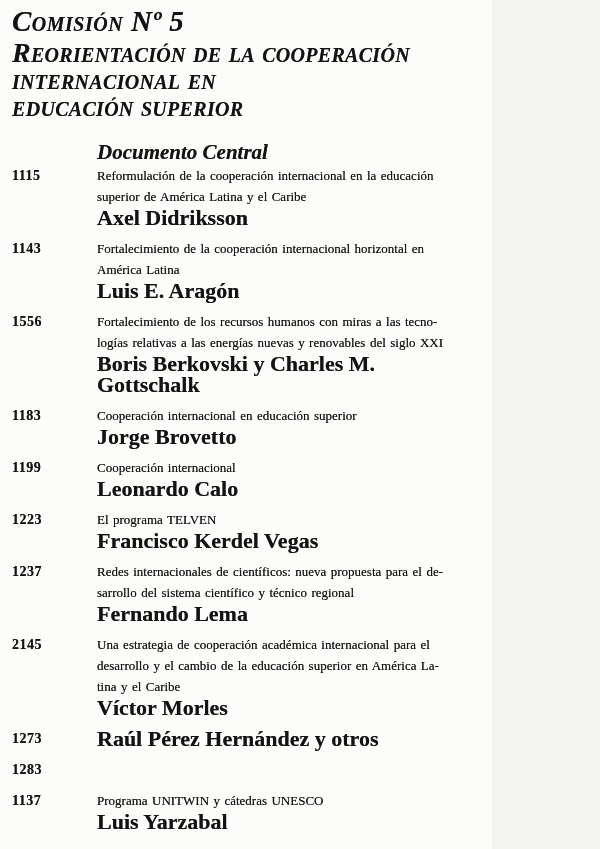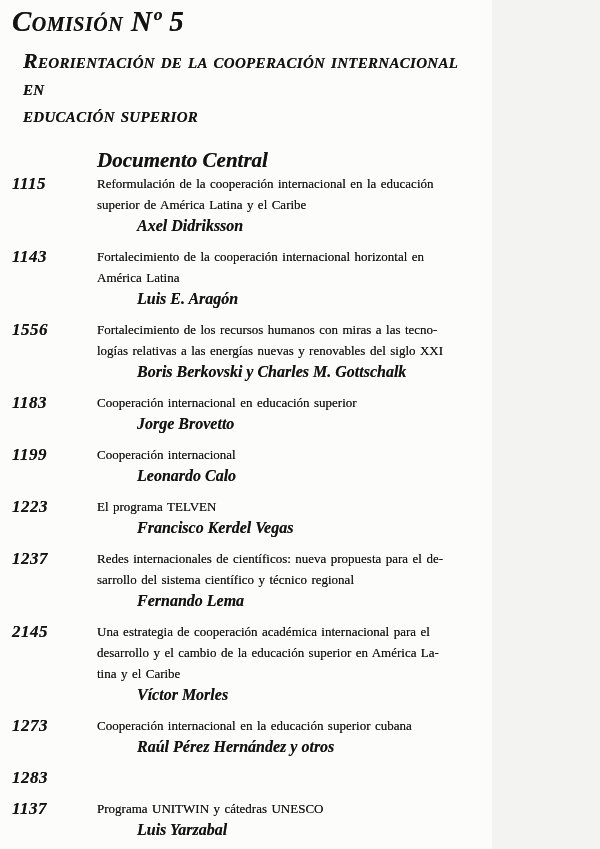--- a/index.html
+++ b/index.html
@@ -23,69 +23,66 @@
   .doc-title {
     font-size: 29px;
     line-height: 30px;
     font-weight: bold;
     font-style: italic;
     font-variant: small-caps;
     letter-spacing: 0.5px;
     margin: 0 0 3px 0;
   }
   .doc-subtitle {
-    font-size: 22px;
+    font-size: 28px;
     line-height: 27px;
     font-weight: bold;
     font-style: italic;
     font-variant: small-caps;
     letter-spacing: 0.3px;
     white-space: pre-line;
-    margin: 11px;
+    margin: 0;
   }
   .toc {
     margin-top: 22px;
   }
   .section-label {
     margin-left: 85px;
     font-size: 21px;
     line-height: 21px;
     font-weight: bold;
     font-style: italic;
     margin-bottom: 2px;
   }
   .entry {
     display: flex;
     align-items: flex-start;
     margin-bottom: 10px;
   }
   .entry-num {
     flex: 0 0 85px;
     width: 85px;
-    font-size: 17px;
+    font-size: 14px;
     line-height: 21px;
     font-weight: bold;
-    font-style: italic;
     letter-spacing: 0.5px;
   }
   .entry-body {
     width: 491px;
   }
   .entry-title {
     font-size: 13px;
     line-height: 21px;
     white-space: pre-line;
     word-spacing: 1.2px;
   }
   .entry-author {
-    font-size: 16px;
+    font-size: 22px;
     line-height: 21px;
     font-weight: bold;
-    font-style: italic;
-    margin-left: 40px;
   }
   .artifact-dot {
     position: absolute;
     left: 513px;
     top: 535px;
     width: 3px;
     height: 3px;
     border-radius: 50%;
     background: #3a3a3a;
     opacity: 0.85;
@@ -170,21 +167,20 @@
         <div class="entry-title">Una estrategia de cooperación académica internacional para el
 desarrollo y el cambio de la educación superior en América La-
 tina y el Caribe</div>
         <div class="entry-author">Víctor Morles</div>
       </div>
     </div>
 
     <div class="entry">
       <div class="entry-num">1273</div>
       <div class="entry-body">
-        <div class="entry-title">Cooperación internacional en la educación superior cubana</div>
         <div class="entry-author">Raúl Pérez Hernández y otros</div>
       </div>
     </div>
 
     <div class="entry">
       <div class="entry-num">1283</div>
     </div>
 
     <div class="entry">
       <div class="entry-num">1137</div>

